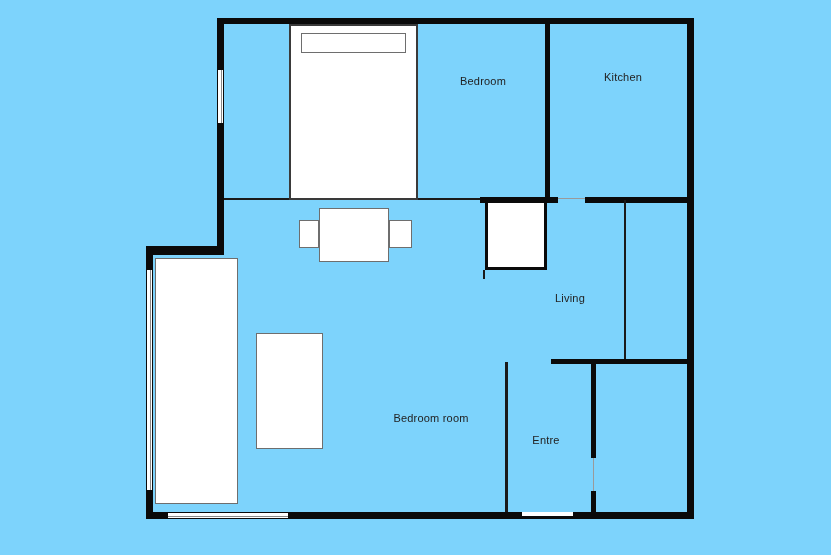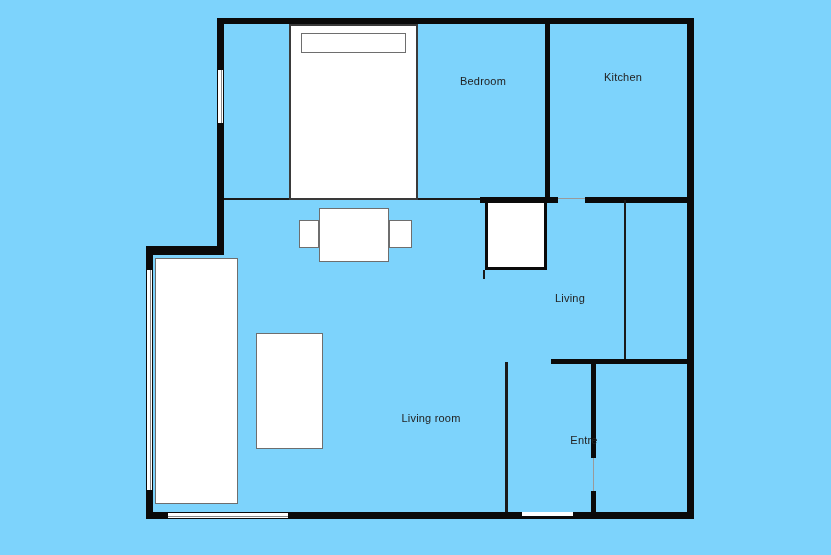--- a/index.html
+++ b/index.html
@@ -111,16 +111,16 @@
 
   <div class="furniture structural" style="left:485px; top:200px; width:62px; height:70px;"></div>
   <div class="thin-wall" style="left:483px; top:270px; width:2px; height:9px;"></div>
 
   <div class="furniture" style="left:155px; top:258px; width:83px; height:246px;"></div>
   <div class="furniture" style="left:256px; top:333px; width:67px; height:116px;"></div>
 
   <div class="room-label" style="left:483px; top:81px;">Bedroom</div>
   <div class="room-label" style="left:623px; top:77px;">Kitchen</div>
   <div class="room-label" style="left:570px; top:298px;">Living</div>
-  <div class="room-label" style="left:431px; top:418px;">Living room</div>
-  <div class="room-label" style="left:546px; top:440px;margin-left:38px;">Entre</div>
+  <div class="room-label" style="left:431px; top:418px;">Bedroom room</div>
+  <div class="room-label" style="left:546px; top:440px;">Entre</div>
 
 </div>
 
 </body></html>

